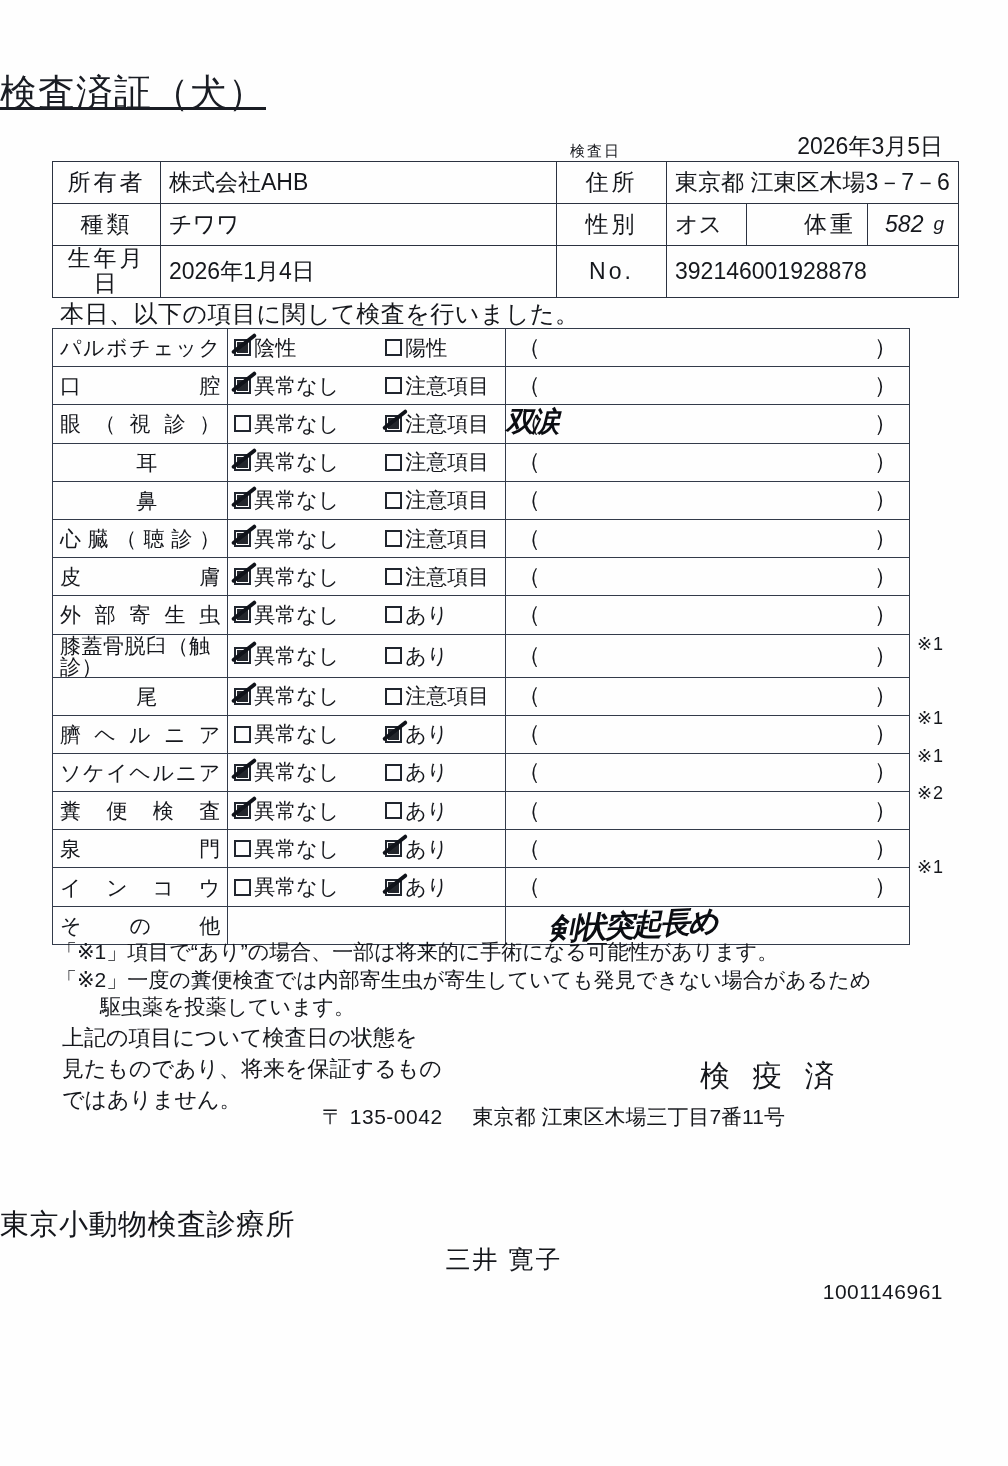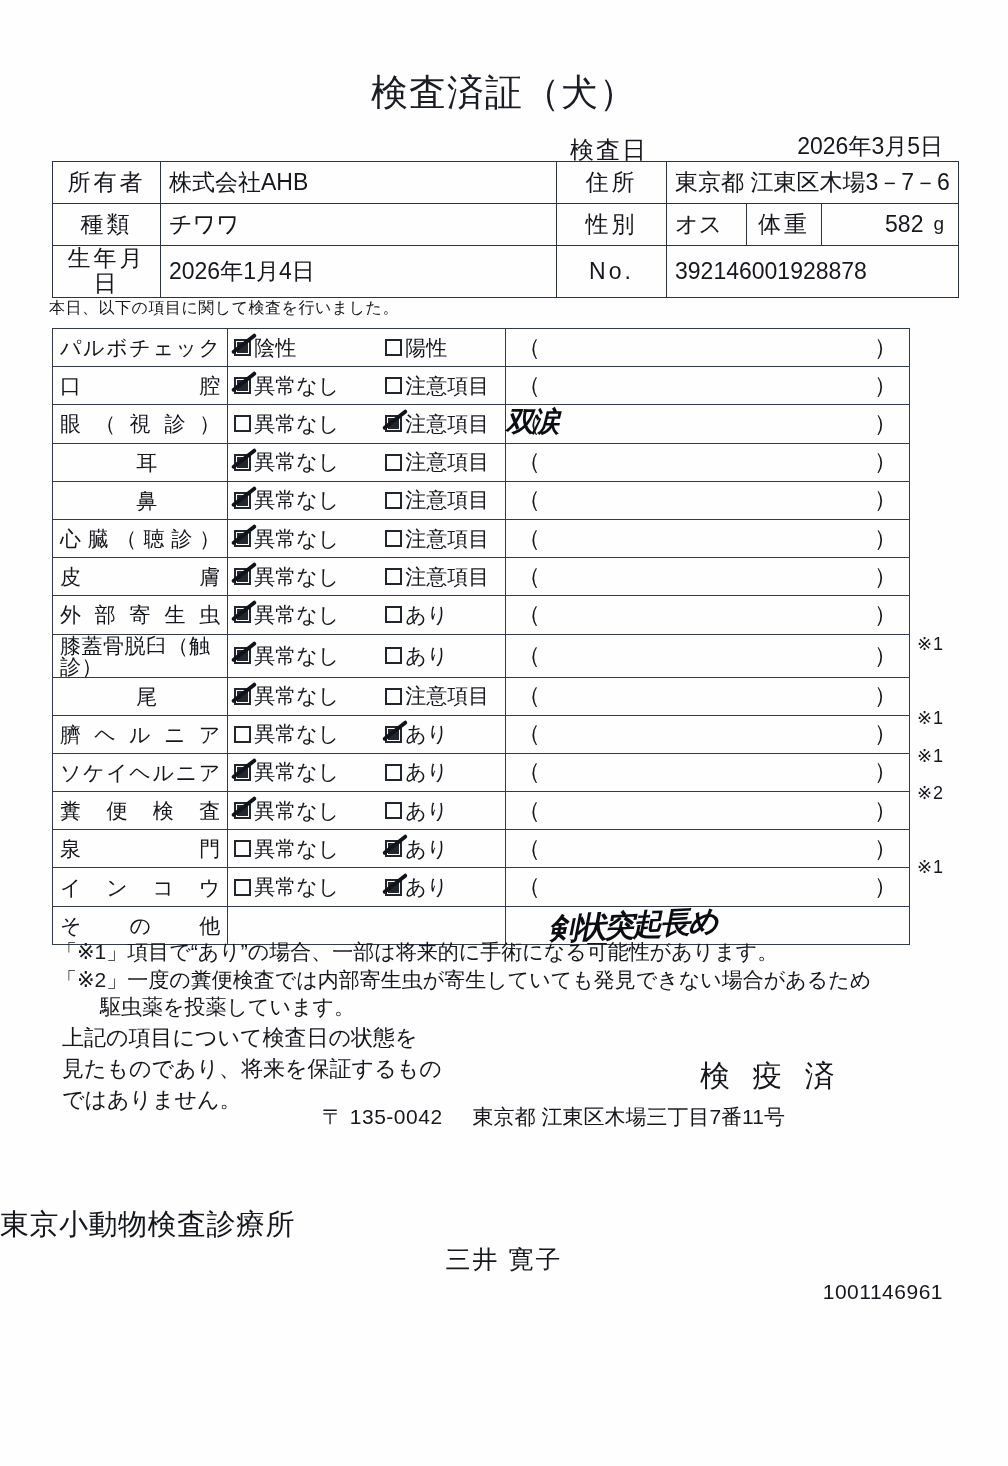--- a/index.html
+++ b/index.html
@@ -21,40 +21,40 @@
     inset: 0;
     background: #fefefe;
   }
 
   
   .doc-title {
     position: absolute;
     top: 68px;
     left: 0;
     width: 1008px;
-    text-align: center;
     font-size: 37px;
     letter-spacing: 1px;
     font-weight: 500;
     color: #1a1d24;
+    text-decoration: underline;
   }
 
   
   .date-line {
     position: absolute;
     top: 130px;
     left: 540;
     width: 1008px;
     height: 30px;
   }
   .date-label {
     position: absolute;
     left: 570px;
-    top: 4px;
-    font-size: 24px;
+    top: 12px;
+    font-size: 15px;
     letter-spacing: 2px;
   }
   .date-value {
     position: absolute;
     right: 65px;
     top: 1px;
     font-size: 23px;
   }
 
   
@@ -70,36 +70,38 @@
   .info-table td {
     border: 1.6px solid #2b3240;
     height: 41px;
     padding: 0 8px;
     vertical-align: middle;
     line-height: 1.1;
   }
   .lbl {
     text-align: center;
     letter-spacing: 3px;
+    margin-left: 46px;
   }
   .unit-cell {
     text-align: right;
     padding-right: 14px;
+    font-style: italic;
   }
   .unit-cell .u {
     font-size: 19px;
     padding-left: 10px;
   }
 
   
   .intro {
     position: absolute;
-    left: 49px;
+    left: 60px;
     top: 298px;
-    font-size: 16px;
+    font-size: 24px;
     letter-spacing: 0.5px;
   }
 
   
   .check-table {
     position: absolute;
     left: 52px;
     top: 328px;
     width: 858px;
     border-collapse: collapse;

